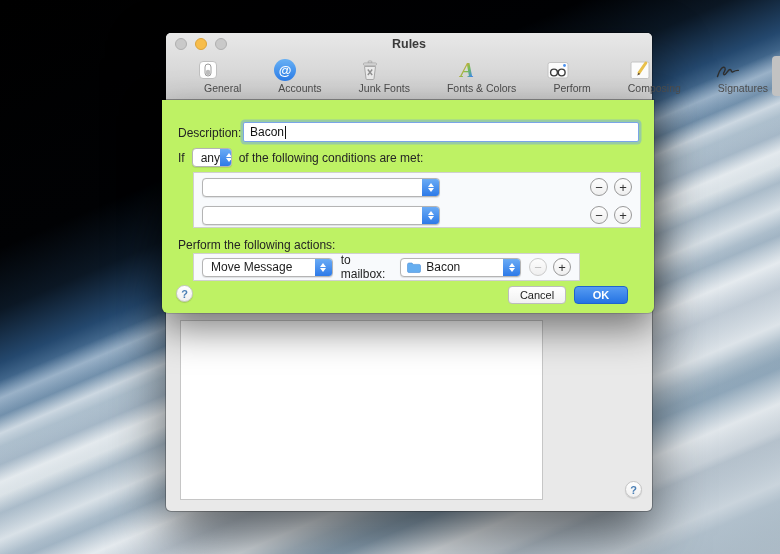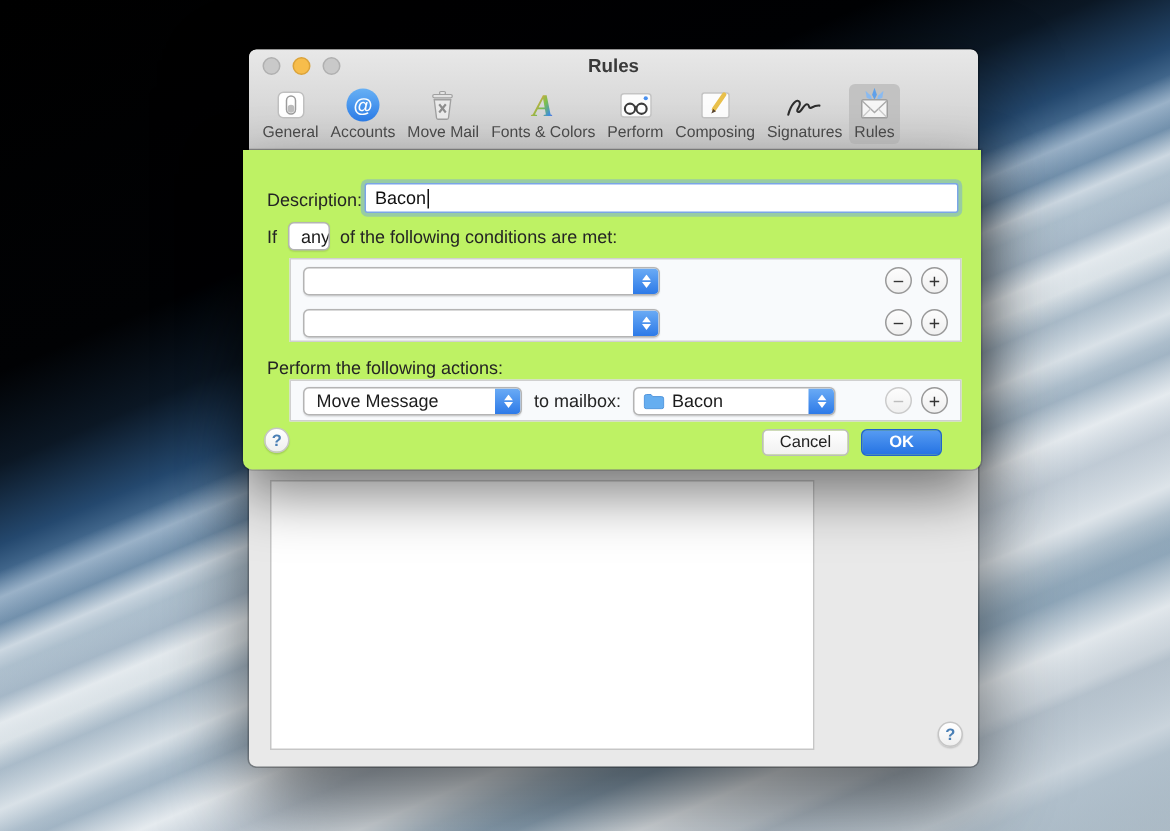--- a/index.html
+++ b/index.html
@@ -54,21 +54,21 @@
   
   .toolbar {
     height:44px; display:flex; align-items:flex-start;
     padding:1px 0 0 5px;
   }
   .tb-item {
     display:flex; flex-direction:column; align-items:center;
     padding:1px 4px 2px; border-radius:4px; cursor:default;
   }
   .tb-item .tb-icon { width:26px; height:26px; display:block; }
-  .tb-item .tb-label { font-size:10.5px; color:#4c4c4c; white-space:nowrap; margin-top:-1px; }
+  .tb-item .tb-label { font-size:10.5px; color:#4c4c4c; white-space:nowrap; margin-top:-1px;margin-left:29px; }
   .tb-item.selected { background:#c2c2c2; }
   
   .sheet {
     position:absolute; left:162px; top:100px; width:492px; height:213px;
     background:#bef264; border-radius:0 0 6px 6px; z-index:3;
     box-shadow:0 16px 38px rgba(0,0,0,.5), 0 0 0 1px rgba(0,0,0,.14);
     font-size:12px; color:#242424;padding-left:48px;
   }
   .sheet .lbl { position:absolute; font-size:12px; color:#242424; }
   .desc-label { left:16px; top:26px; }
@@ -100,21 +100,21 @@
   .round-btn {
     width:18px; height:18px; border-radius:50%;
     border:1px solid #999; background:linear-gradient(#fdfdfd,#efefef);
     display:flex; align-items:center; justify-content:center;
     font-size:13px; color:#333; line-height:1;
   }
   .round-btn.disabled { border-color:#cbcbcb; color:#bdbdbd; }
   .btn-gap { margin-left:auto; display:flex; gap:6px; }
   .actions-label { left:16px; top:138px; }
   .action-box {
-    position:absolute; left:31px; top:153px; width:448px; height:28px;
+    position:absolute; left:31px; top:153px; width:387px; height:28px;
     background:#f8fafc; border:1px solid #d0d0d0;
     display:flex; align-items:center; padding:0 8px; gap:8px;
   }
   .action-popup { width:146px; }
   .mailbox-popup { width:135px; gap:5px; padding-left:6px; }
   .folder-icon { flex:0 0 14px; }
   .help-btn {
     position:absolute; width:17px; height:17px; border-radius:50%;
     background:linear-gradient(#ffffff,#efefef); border:1px solid #c5c5c5;
     box-shadow:0 1px 1px rgba(0,0,0,.15);
@@ -184,21 +184,21 @@
         <span class="tb-label">Accounts</span>
       </div>
 
       <div class="tb-item">
         <svg class="tb-icon" viewBox="0 0 26 26">
           <rect x="11" y="4" width="4" height="2" rx="1" fill="#e3e3e3" stroke="#a0a0a0" stroke-width="0.8"></rect>
           <rect x="6.5" y="6" width="13" height="2.2" rx="1" fill="#e3e3e3" stroke="#a0a0a0" stroke-width="0.8"></rect>
           <path d="M7.5 9.5 L9 21.5 Q9.1 22.5 10 22.5 H16 Q16.9 22.5 17 21.5 L18.5 9.5 Z" fill="#ebebeb" stroke="#a0a0a0" stroke-width="0.9"></path>
           <path d="M10.8 12.5 L15.2 18 M15.2 12.5 L10.8 18" stroke="#8f8f8f" stroke-width="1.4" fill="none"></path>
         </svg>
-        <span class="tb-label">Move Mail</span>
+        <span class="tb-label">Junk Fonts</span>
       </div>
 
       <div class="tb-item">
         <svg class="tb-icon" viewBox="0 0 26 26">
           <defs>
             <linearGradient id="gRnb" x1="0" y1="0" x2="1" y2="1">
               <stop offset="0" stop-color="#e05f9a"></stop>
                 <stop offset="0.3" stop-color="#e8a33c"></stop>
               <stop offset="0.55" stop-color="#7cc04c"></stop>
                 <stop offset="0.8" stop-color="#3f8fe0"></stop>
@@ -261,21 +261,21 @@
 <div class="sheet">
 
   <span class="lbl desc-label">Description:</span>
   <div class="desc-field">
     <span>Bacon</span>
     <span class="caret"></span>
   </div>
 
   <div class="if-row">
     <span>If</span>
-    <div class="popup" style="width:28px;">
+    <div class="popup" style="width:40px;">
       <span>any</span>
       <span class="stepper">
         <svg width="8" height="4" viewBox="0 0 8 4">
             <path d="M4 0 L7 4 H1 Z" fill="#fff"></path>
           </svg>
         <svg width="8" height="4" viewBox="0 0 8 4">
             <path d="M4 4 L1 0 H7 Z" fill="#fff"></path>
           </svg>
       </span>
     </div>

